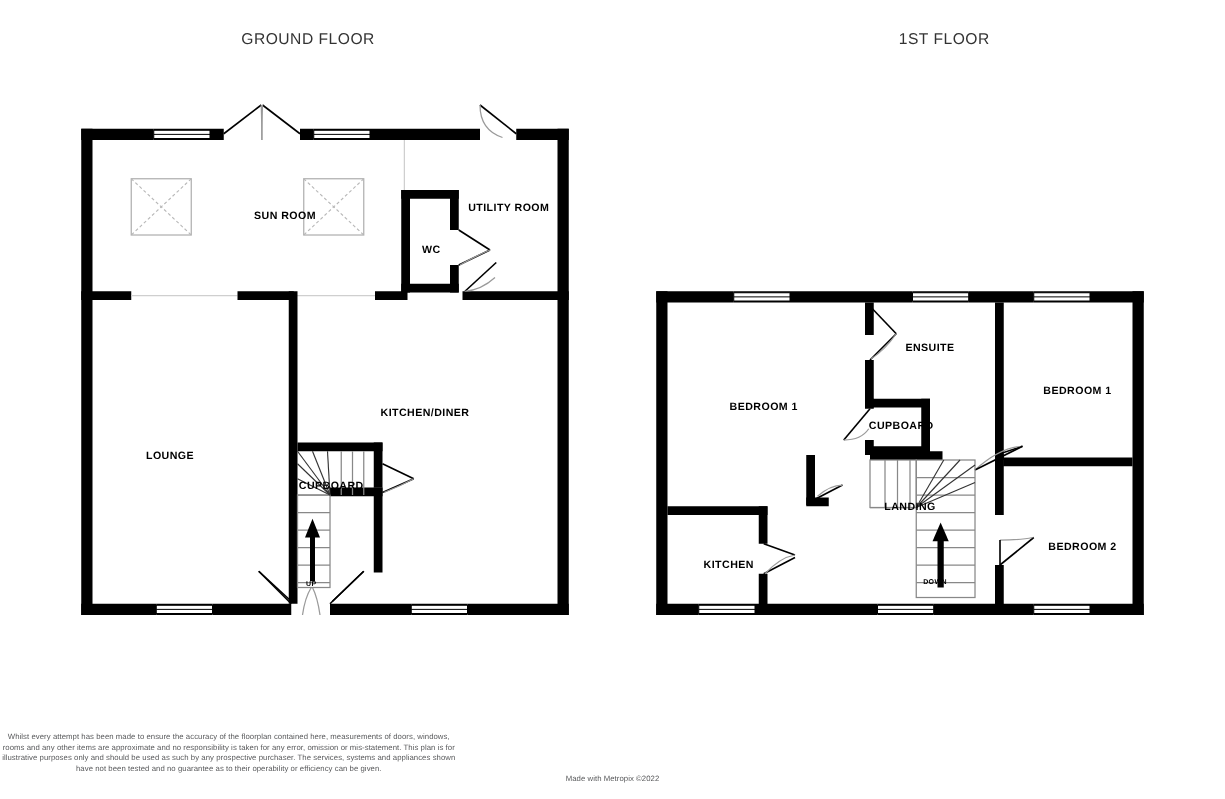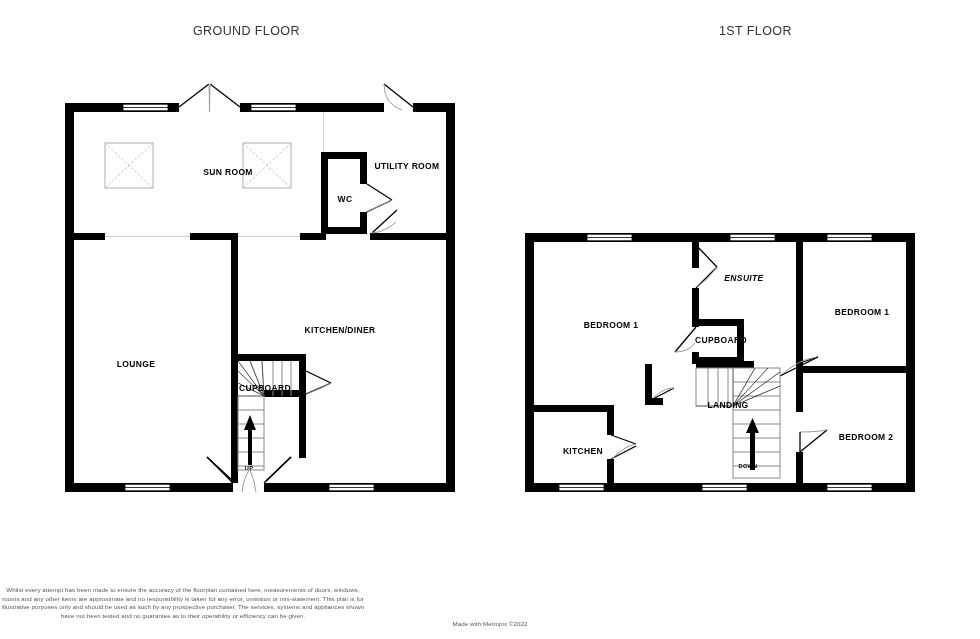--- a/index.html
+++ b/index.html
@@ -387,21 +387,21 @@
   <div class="room-label" style="left:340px; top:298px;margin-top:32px;">KITCHEN/DINER</div>
 
   <div class="room-label" style="left:136px; top:364px;">LOUNGE</div>
 
   <div class="room-label" style="left:265px; top:388px;">CUPBOARD</div>
 
   <div class="stair-note" style="left:249px; top:468px;">UP</div>
 
   <div class="room-label" style="left:611px; top:325px;">BEDROOM 1</div>
 
-  <div class="room-label" style="left:744px; top:278px;font-style:italic;">ENSUITE</div>
+  <div class="room-label" style="left:744px; top:278px;">ENSUITE</div>
 
   <div class="room-label" style="left:862px; top:312px;">BEDROOM 1</div>
 
   <div class="room-label" style="left:721px; top:340px;">CUPBOARD</div>
 
   <div class="room-label" style="left:728px; top:405px;">LANDING</div>
 
   <div class="room-label" style="left:583px; top:451px;">KITCHEN</div>
 
   <div class="room-label" style="left:866px; top:437px;">BEDROOM 2</div>

